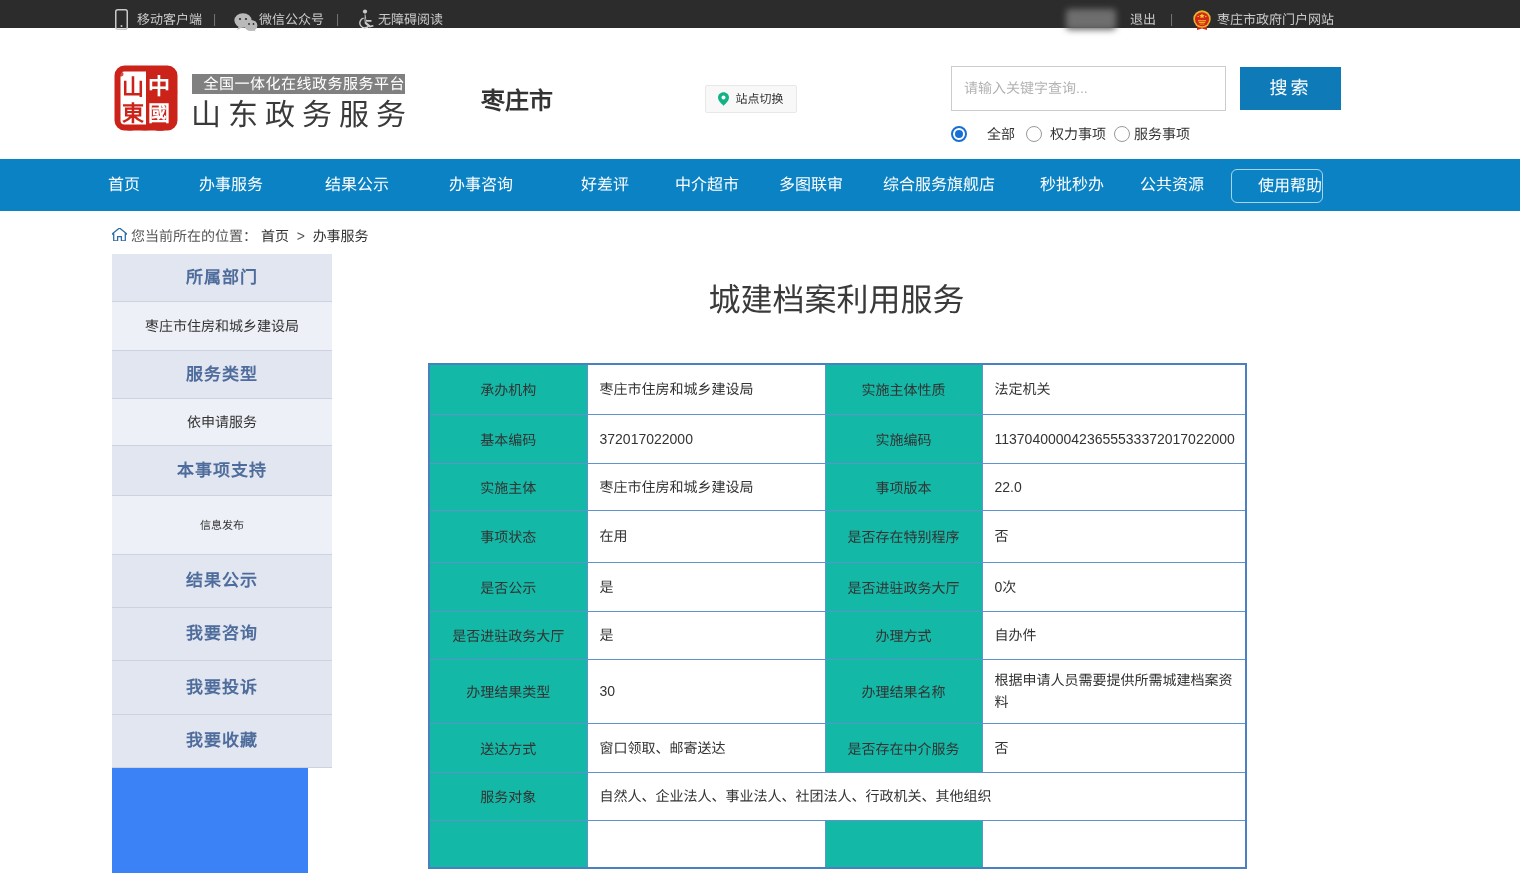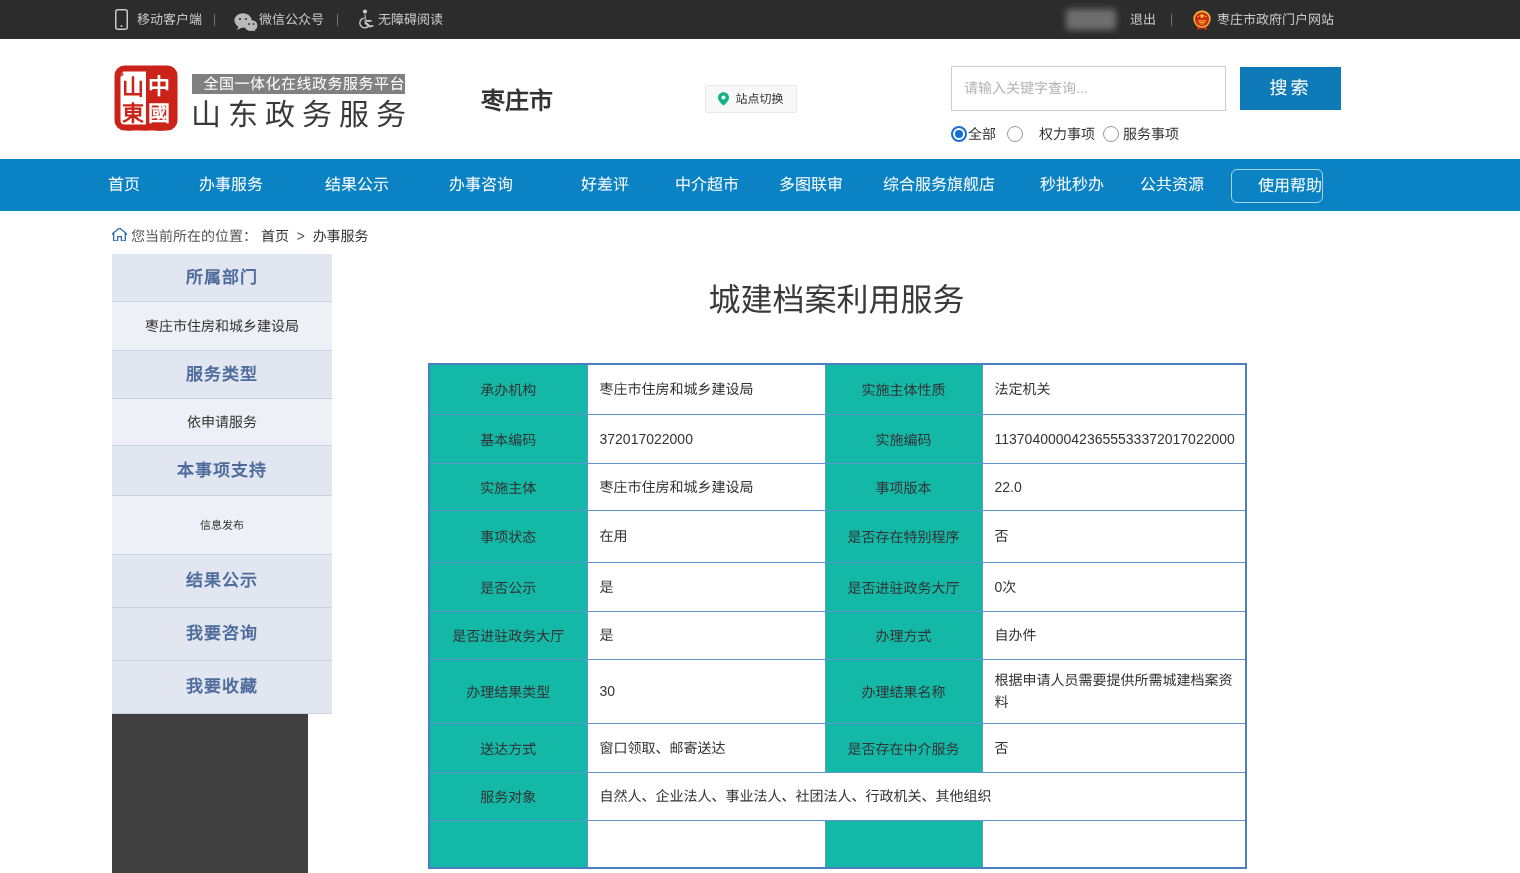--- a/index.html
+++ b/index.html
@@ -1,21 +1,21 @@
 <!DOCTYPE html>
 <html lang="zh-CN"><head>
 <meta charset="utf-8">
 <title>城建档案利用服务</title>
 <style>
 *{margin:0;padding:0;box-sizing:border-box}
 html,body{width:1520px;height:873px;overflow:hidden}
 body{position:relative;font-family:"Liberation Sans",sans-serif;background:#fff;color:#333}
 .abs{position:absolute}
 
-.topbar{position:absolute;left:0;top:0;width:1520px;height:39px;background:#2c2c2c}
+.topbar{position:absolute;left:0;top:0;width:1520px;height:28px;background:#2c2c2c}
 .topbar span.t{position:absolute;top:0;line-height:39px;font-size:13px;color:#c9c9c9}
 .topbar .sep{position:absolute;top:0;line-height:39px;font-size:12px;color:#777}
 .blurname{position:absolute;left:1066px;top:9px;width:50px;height:21px;border-radius:4px;background:#6e6e6e;filter:blur(3px)}
 
 .header{position:absolute;left:0;top:39px;width:1520px;height:120px;background:#fff}
 .graybox{position:absolute;left:192px;top:35px;width:213px;height:20px;background:#808080;color:#fff;font-size:15px;line-height:20px;text-align:right;letter-spacing:.5px}
 .bigname{position:absolute;left:191px;top:51px;font-size:30px;font-weight:normal;color:#3a3a3a;letter-spacing:7px;white-space:nowrap}
 .cityname{position:absolute;left:481px;top:42px;font-size:24px;font-weight:bold;color:#333}
 .sitebtn{position:absolute;left:705px;top:46px;width:92px;height:28px;background:#f8f8f8;border:1px solid #e8e8e8;border-radius:2px;font-size:12px;color:#333;line-height:26px;text-align:center}
 .searchbox{position:absolute;left:951px;top:27px;width:275px;height:45px;border:1px solid #ccc;background:#fff;font-size:14px;color:#b3b3b3;line-height:43px;padding-left:12px}
@@ -25,21 +25,21 @@
 .radio.on{border:2px solid #176fd4;position:relative}
 .radio.on::after{content:"";position:absolute;left:2px;top:2px;width:8px;height:8px;border-radius:50%;background:#176fd4}
 
 .nav{position:absolute;left:0;top:159px;width:1520px;height:52px;background:#0a82c4}
 .nav span{position:absolute;top:0;line-height:52px;font-size:16px;color:#fff;white-space:nowrap}
 .helpbox{position:absolute;left:1231px;top:10px;width:92px;height:34px;border:1px solid rgba(255,255,255,.65);border-radius:6px;color:#fff;font-size:16px;text-align:right;line-height:32px}
 
 .crumb{position:absolute;left:112px;top:211px;height:44px;font-size:14px;color:#555}
 .crumb .txt{position:absolute;left:19px;top:14px;white-space:nowrap;color:#555}
 
-.side{position:absolute;left:112px;top:254px;width:196px;height:619px;background:#404040}
+.side{position:absolute;left:112px;top:254px;width:196px;height:619px;background:#3b82f6}
 .srow{width:220px;text-align:center;border-bottom:1px solid #ccd2de;overflow:hidden}
 .sdark{background:#e2e6f0}
 .slight{background:#eef0f7}
 .shead{font-weight:bold;color:#4e6c9c;font-size:17px;letter-spacing:1px}
 .sitem{color:#333;font-size:14px}
 
 .title{position:absolute;left:428px;top:274px;width:817px;text-align:center;font-size:32px;color:#3a3a3a;letter-spacing:0px}
 .tbl{position:absolute;left:428px;top:363px}
 table{border-collapse:collapse;table-layout:fixed;width:817px}
 table,td{border:1px solid #5f93cb}
@@ -120,21 +120,21 @@
   <div class="graybox">全国一体化在线政务服务平台</div>
   <div class="bigname">山东政务服务</div>
   <div class="cityname">枣庄市</div>
   <div class="sitebtn"><svg style="vertical-align:-3px;margin-right:6px" width="11" height="14" viewBox="0 0 14 17">
         <path d="M7 0 C3.1 0 0 3 0 6.7 C0 11.6 7 17 7 17 C7 17 14 11.6 14 6.7 C14 3 10.9 0 7 0 Z" fill="#12b287"></path>
         <circle cx="7" cy="6.6" r="2.5" fill="#fff"></circle>
       </svg>站点切换</div>
   <div class="searchbox">请输入关键字查询...</div>
   <div class="searchbtn">搜索</div>
   <div class="radios">
-    <span class="radio on"></span><span style="margin:0 11px 0 1px">全部</span><span class="radio"></span><span style="margin:0 8px 0 16px">权力事项</span><span class="radio"></span><span style="margin-left:4px">服务事项</span>
+    <span class="radio on"></span><span style="margin:0 11px 0 20px">全部</span><span class="radio"></span><span style="margin:0 8px 0 8px">权力事项</span><span class="radio"></span><span style="margin-left:4px">服务事项</span>
   </div>
 </div>
 
 <div class="nav">
   <span style="left:108px">首页</span>
   <span style="left:199px">办事服务</span>
   <span style="left:325px">结果公示</span>
   <span style="left:449px">办事咨询</span>
   <span style="left:581px">好差评</span>
   <span style="left:675px">中介超市</span>
@@ -154,20 +154,21 @@
 
 <div class="side">
   <div class="srow sdark shead" style="height:48px;line-height:47px">所属部门</div>
   <div class="srow slight sitem" style="height:49px;line-height:48px">枣庄市住房和城乡建设局</div>
   <div class="srow sdark shead" style="height:48px;line-height:47px">服务类型</div>
   <div class="srow slight sitem" style="height:47px;line-height:46px">依申请服务</div>
   <div class="srow sdark shead" style="height:50px;line-height:49px">本事项支持</div>
   <div class="srow slight sitem" style="height:59px;line-height:58px;font-size:11px">信息发布</div>
   <div class="srow sdark shead" style="height:53px;line-height:52px">结果公示</div>
   <div class="srow sdark shead" style="height:53px;line-height:52px">我要咨询</div>
+  <div class="srow sdark shead" style="height:54px;line-height:53px">我要投诉</div>
   <div class="srow sdark shead" style="height:53px;line-height:52px">我要收藏</div>
 </div>
 
 <div class="title">城建档案利用服务</div>
 <div class="tbl">
 <table>
   <colgroup>
         <col style="width:158px">
         <col style="width:238px">
         <col style="width:157px">

